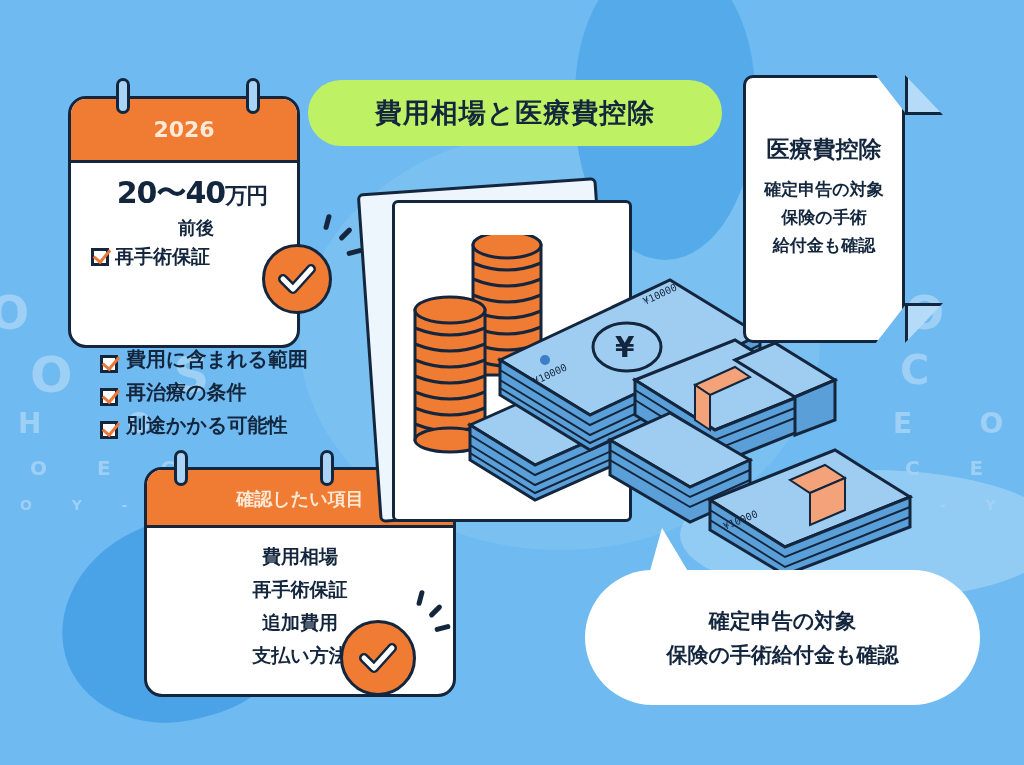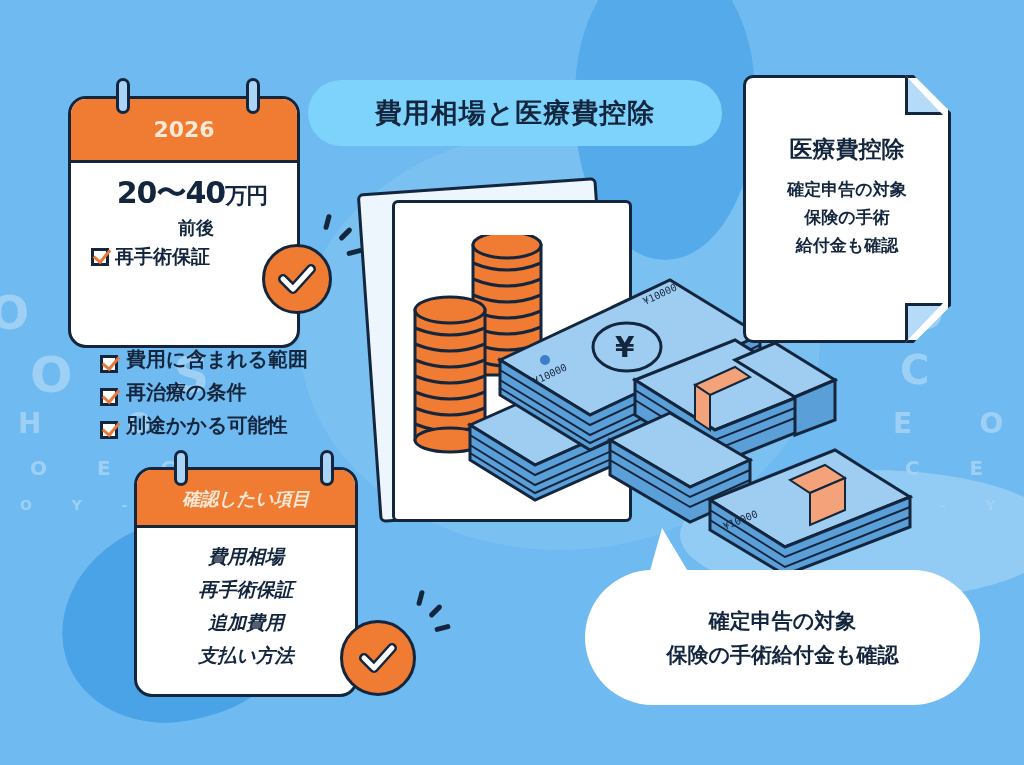--- a/index.html
+++ b/index.html
@@ -23,37 +23,37 @@
   .cal-head { background: #f07b33; color: #fde9d6; font-weight: bold; text-align: center; border-bottom: 3px solid #13263d; }
   .ring { position: absolute; width: 14px; height: 36px; background: #a9d4f5; border: 3px solid #13263d; border-radius: 8px; z-index: 5; }
 
   .cal1 { left: 68px; top: 96px; width: 232px; height: 252px; }
   .cal1 .cal-head { height: 64px; line-height: 62px; font-size: 22px; }
   .cal1-price { text-align: center; font-weight: bold; font-size: 30px; margin-top: 10px; letter-spacing: -1px; padding-left: 16px; }
   .cal1-price small { font-size: 22px; }
   .cal1-sub { text-align: center; font-weight: bold; font-size: 18px; margin-top: 2px; padding-left: 24px; }
   .cal1-check { display: flex; align-items: center; gap: 6px; font-weight: bold; font-size: 19px; margin: 4px 0 0 20px; }
 
-  .cal2 { left: 134px; top: 467px; width: 224px; height: 230px; font-style: italic; }
+  .cal2 { left: 144px; top: 467px; width: 312px; height: 230px; }
   .cal2 .cal-head { height: 58px; line-height: 58px; font-size: 18px; }
   .cal2-list { text-align: center; font-weight: bold; font-size: 19px; line-height: 33px; padding-top: 12px; }
 
   .checkbox { display: inline-block; position: relative; width: 18px; height: 18px; border: 3px solid #13263d; background: #fff; flex: 0 0 auto; }
   .checkbox::after { content: ""; position: absolute; left: 3px; top: -5px; width: 7px; height: 14px; border-right: 3px solid #e8793a; border-bottom: 3px solid #e8793a; transform: rotate(40deg); }
 
   .check-circle { position: absolute; width: 70px; height: 70px; border-radius: 50%; background: #f07b33; border: 3px solid #13263d; display: flex; align-items: center; justify-content: center; }
   .check-circle svg { width: 44px; height: 44px; }
   .burst { position: absolute; width: 5px; height: 16px; background: #13263d; border-radius: 3px; }
 
   .list { position: absolute; left: 100px; top: 340px; }
   .list-item { display: flex; align-items: flex-end; gap: 8px; font-weight: bold; font-size: 20px; height: 33px; }
 
-  .title-pill { position: absolute; left: 308px; top: 80px; width: 414px; height: 66px; background: #7dd3fc; border-radius: 34px; display: flex; align-items: center; justify-content: center; font-weight: bold; font-size: 27px; letter-spacing: 1px; }
-
-  .doc { position: absolute; left: 743px; top: 75px; width: 208px; height: 268px; background: #fff; border: 3px solid #13263d; border-radius: 10px 0 10px 10px; clip-path: polygon(0 0, 82% 0, 100% 14%, 100% 86%, 82% 100%, 0 100%); }
+  .title-pill { position: absolute; left: 308px; top: 80px; width: 414px; height: 66px; background: #bef264; border-radius: 34px; display: flex; align-items: center; justify-content: center; font-weight: bold; font-size: 27px; letter-spacing: 1px; }
+
+  .doc { position: absolute; left: 743px; top: 75px; width: 162px; height: 268px; background: #fff; border: 3px solid #13263d; border-radius: 10px 0 10px 10px; clip-path: polygon(0 0, 82% 0, 100% 14%, 100% 86%, 82% 100%, 0 100%); }
   .doc-fold { position: absolute; background: #b5dbf8; border: 3px solid #13263d; }
   .doc-title { text-align: center; font-weight: bold; font-size: 23px; margin-top: 56px; }
   .doc-body { text-align: center; font-weight: bold; font-size: 17px; line-height: 28px; margin-top: 10px; }
 
   .paper { position: absolute; background: #fff; border: 3px solid #13263d; border-radius: 6px; }
   .bubble { position: absolute; left: 585px; top: 570px; width: 395px; height: 135px; background: #fff; border-radius: 70px; display: flex; flex-direction: column; align-items: center; justify-content: center; font-weight: bold; font-size: 21px; line-height: 34px; }
   .bubble-tail { position: absolute; left: 648px; top: 528px; width: 0; height: 0; border-left: 14px solid transparent; border-right: 30px solid transparent; border-bottom: 50px solid #fff; }
 </style>
 </head>
 <body>

